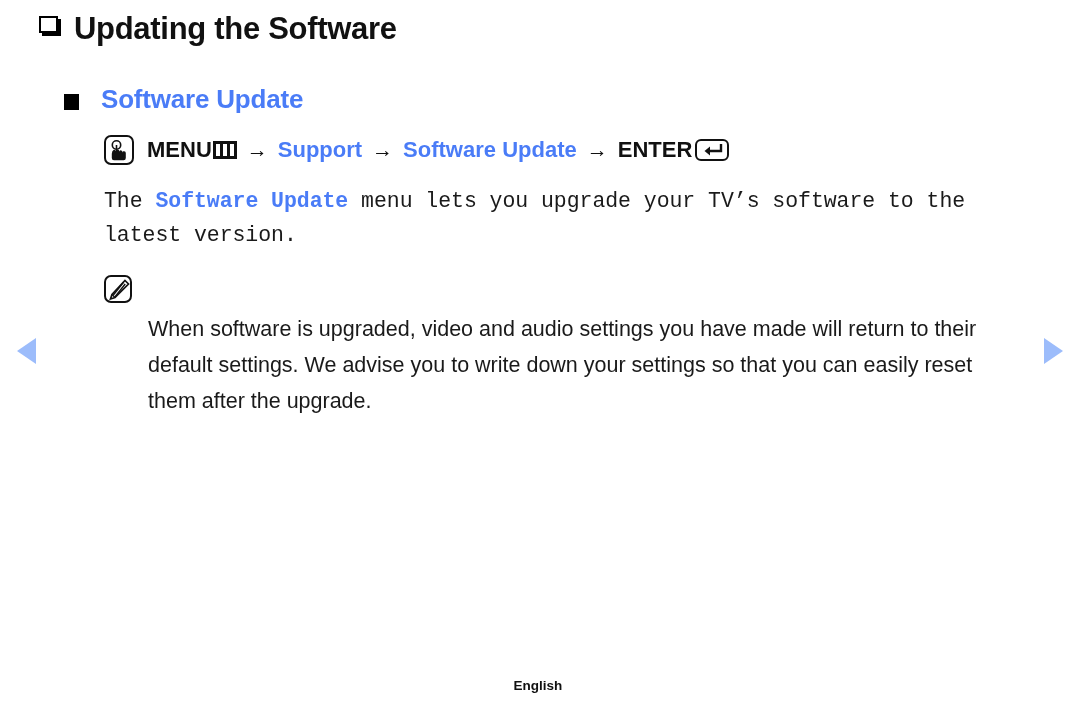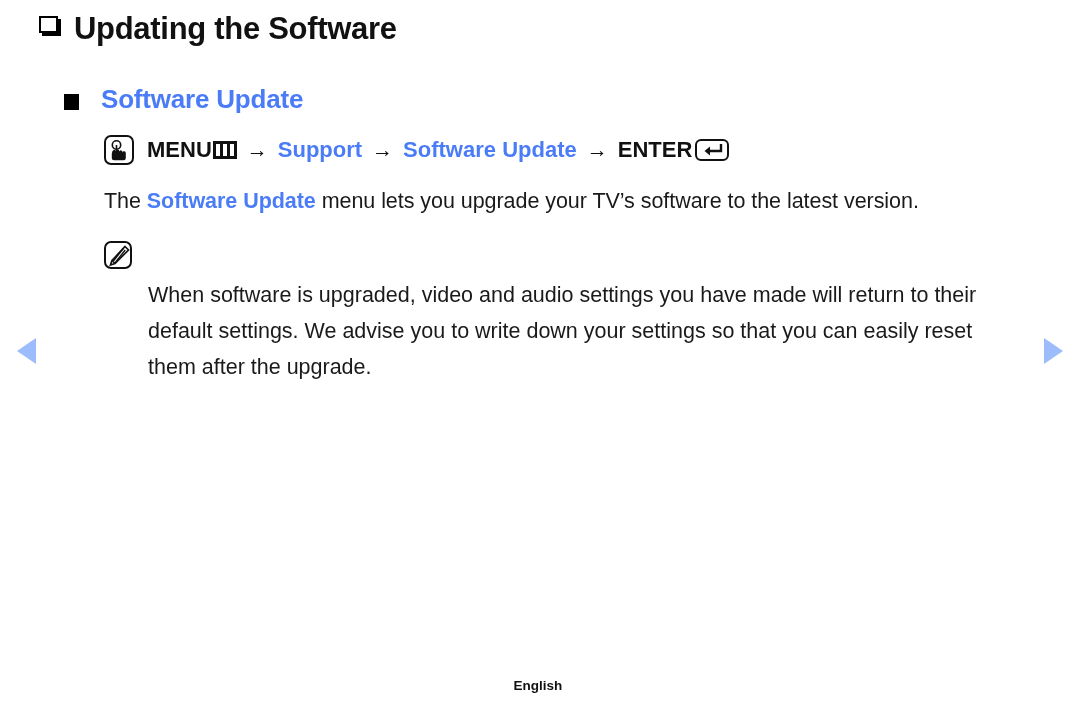--- a/index.html
+++ b/index.html
@@ -127,20 +127,21 @@
   }
   .glyph-enter svg { position: absolute; left: 4px; top: 2px; }
 
   
   p.body {
     font-size: 21.5px;
     line-height: 34px;
     color: #1a1a1a;
     margin: 14px 0 0 0;
     letter-spacing: -0.05px;
+    font-family: Liberation Mono, monospace;
   }
   .b-blue { color: #4a7cf7; font-weight: bold; }
 
   
   .note {
     display: flex;
     margin-top: 16px;
     gap: 16px;
   }
   .icon-note {

